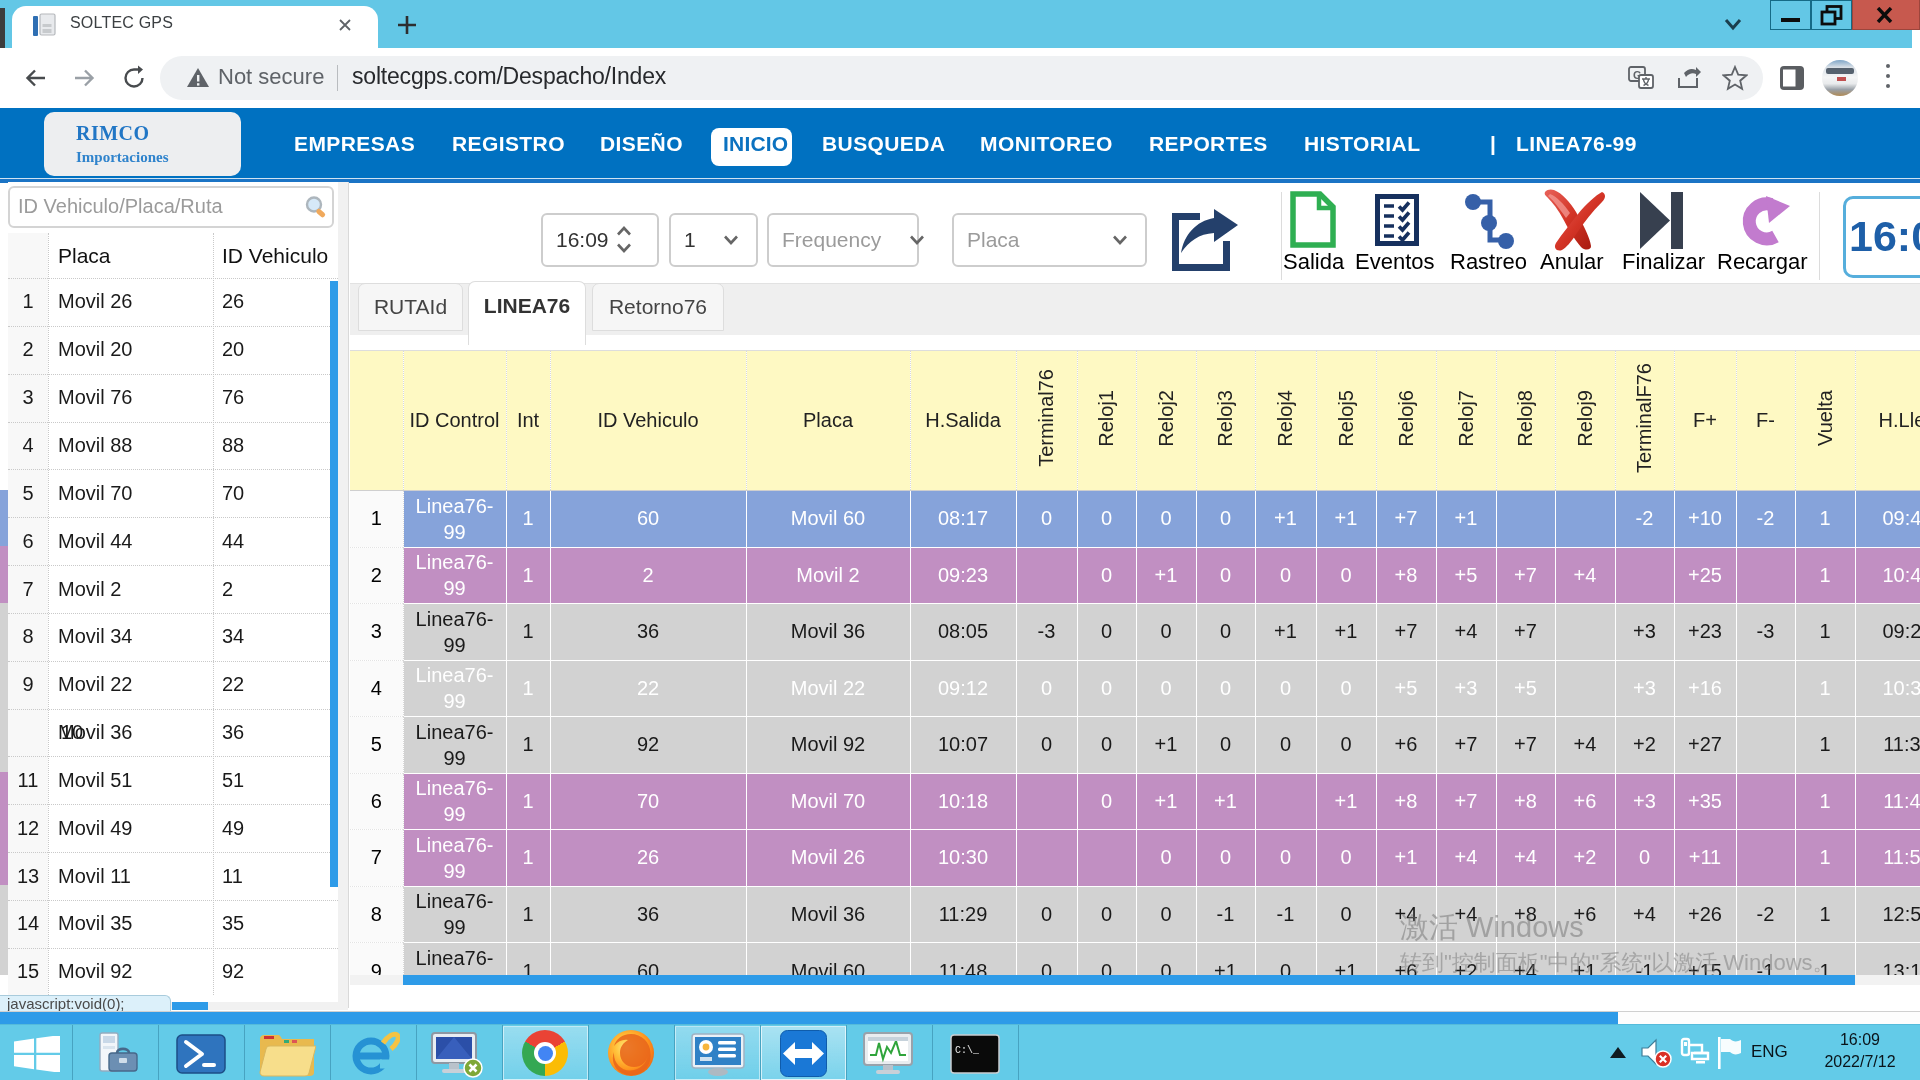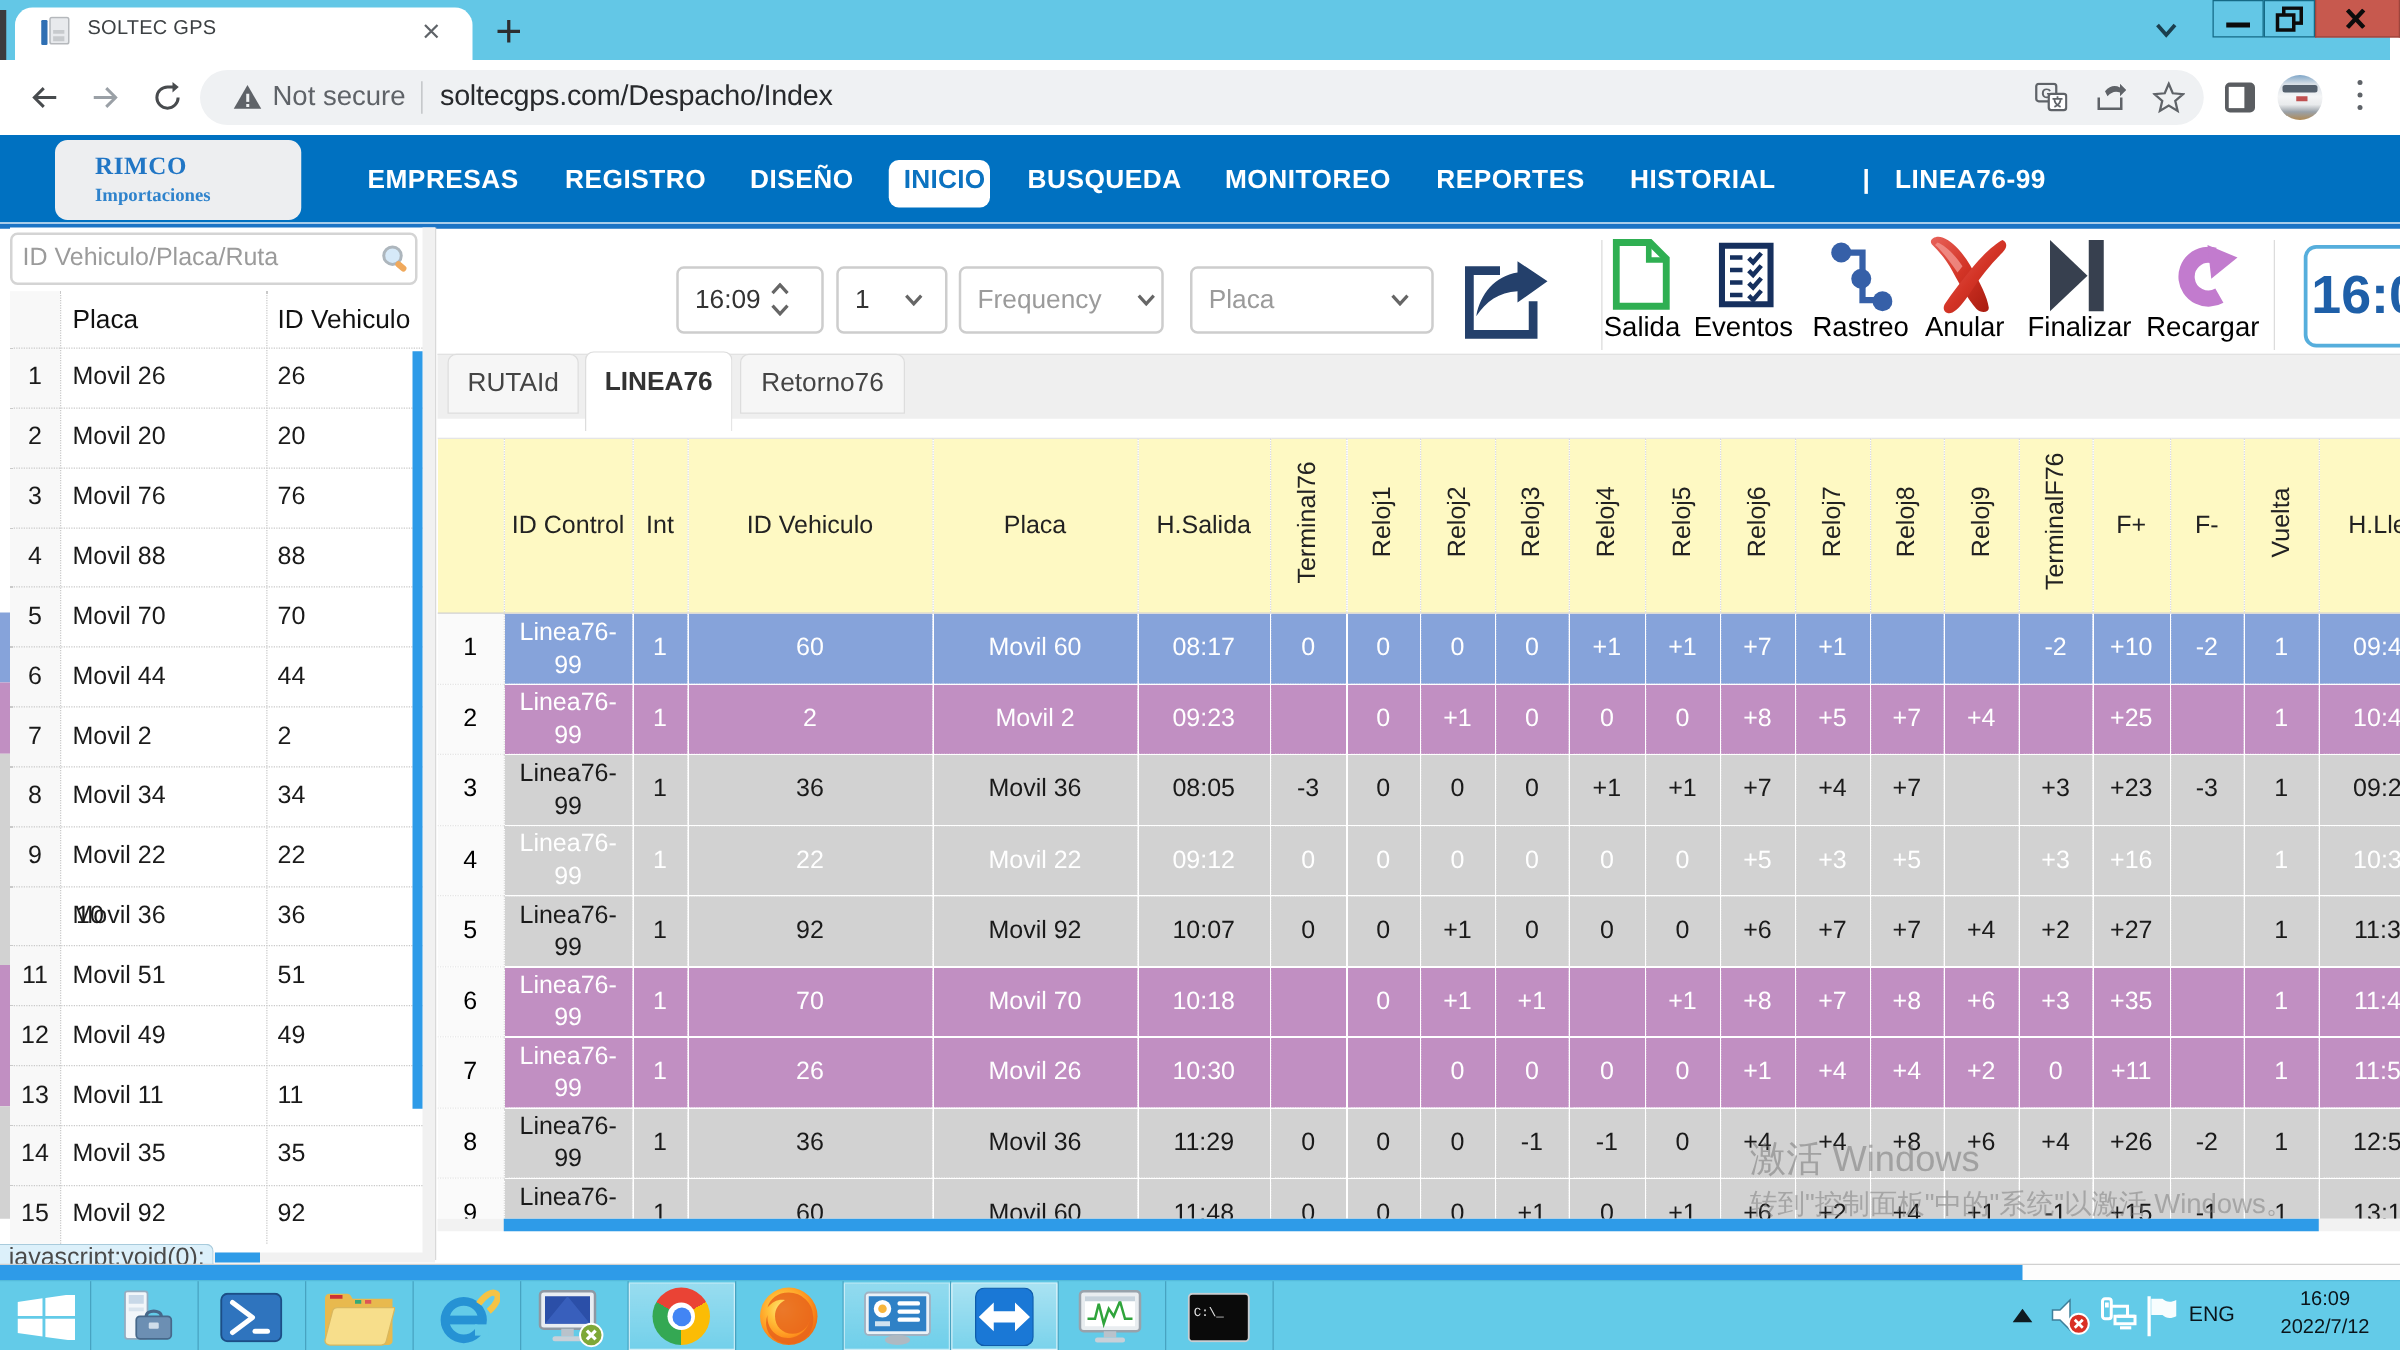--- a/index.html
+++ b/index.html
@@ -221,21 +221,21 @@
   <svg class="chev" style="left:73px;top:28px;" viewBox="0 0 16 10">
         <path d="M2 1.5 L8 8 L14 1.5" stroke="#666" stroke-width="2.6" fill="none"></path>
       </svg>
 </div>
 <div class="ctl" style="left:669px;width:89px;">
   <span class="txt">1</span>
   <svg class="chev" style="left:52px;top:20px;" viewBox="0 0 16 10">
         <path d="M2 1.5 L8 8 L14 1.5" stroke="#666" stroke-width="2.6" fill="none"></path>
       </svg>
 </div>
-<div class="ctl" style="left:767px;width:164px;text-decoration:underline;">
+<div class="ctl" style="left:767px;width:152px;text-decoration:underline;">
   <span class="txt" style="color:#9B9B9B;">Frequency</span>
   <svg class="chev" style="left:140px;top:20px;" viewBox="0 0 16 10">
         <path d="M2 1.5 L8 8 L14 1.5" stroke="#666" stroke-width="2.6" fill="none"></path>
       </svg>
 </div>
 <div class="ctl" style="left:952px;width:195px;">
   <span class="txt" style="color:#9B9B9B;">Placa</span>
   <svg class="chev" style="left:158px;top:20px;" viewBox="0 0 16 10">
         <path d="M2 1.5 L8 8 L14 1.5" stroke="#666" stroke-width="2.6" fill="none"></path>
       </svg>
@@ -598,21 +598,21 @@
 <div class="abs" style="left:0;top:772px;width:8px;height:113px;background:#C18FC2;"></div>
 <div class="abs" style="left:0;top:885px;width:8px;height:90px;background:#D2D2D2;"></div>
 
 <div class="abs" style="left:350px;top:975px;width:1570px;height:10px;background:#F2F2F2;"></div>
 <div class="abs" style="left:403px;top:975px;width:1452px;height:10px;background:#2E9BE8;"></div>
 
 <div class="abs" style="left:1400px;top:908px;font-size:29px;color:rgba(120,120,120,0.55);">激活 Windows</div>
 <div class="abs" style="left:1400px;top:948px;font-size:22px;color:rgba(120,120,120,0.50);">转到"控制面板"中的"系统"以激活 Windows。</div>
 
 <div class="abs" style="left:0;top:995px;width:171px;height:17px;background:#DCF0FA;border:1px solid #A8CBDC;border-left:none;border-bottom:none;border-radius:0 6px 0 0;"></div>
-<div class="abs" style="left:7px;top:995px;font-size:20px;color:#4a4a4a;">javascript:void(0);</div>
+<div class="abs" style="left:7px;top:995px;font-size:15px;color:#4a4a4a;">javascript:void(0);</div>
 <div class="abs" style="left:171px;top:1002px;width:177px;height:8px;background:#F1F1F1;"></div>
 <div class="abs" style="left:172px;top:1002px;width:36px;height:8px;background:#2E9BE8;"></div>
 
 <div class="abs" style="left:0;top:1011px;width:1920px;height:1px;background:#D0D0D0;"></div>
 <div class="abs" style="left:0;top:1012px;width:1920px;height:12px;background:#FDFDFD;"></div>
 <div class="abs" style="left:0;top:1012px;width:1618px;height:12px;background:#2E9BE8;"></div>
 
 <div class="abs" id="taskbar" style="left:0;top:1024px;width:1920px;height:56px;background:#63CBE8;border-top:1px solid #55BBDB;">
 
   <div class="abs" style="left:72px;top:0;width:1px;height:56px;background:rgba(20,90,120,0.35);"></div>

